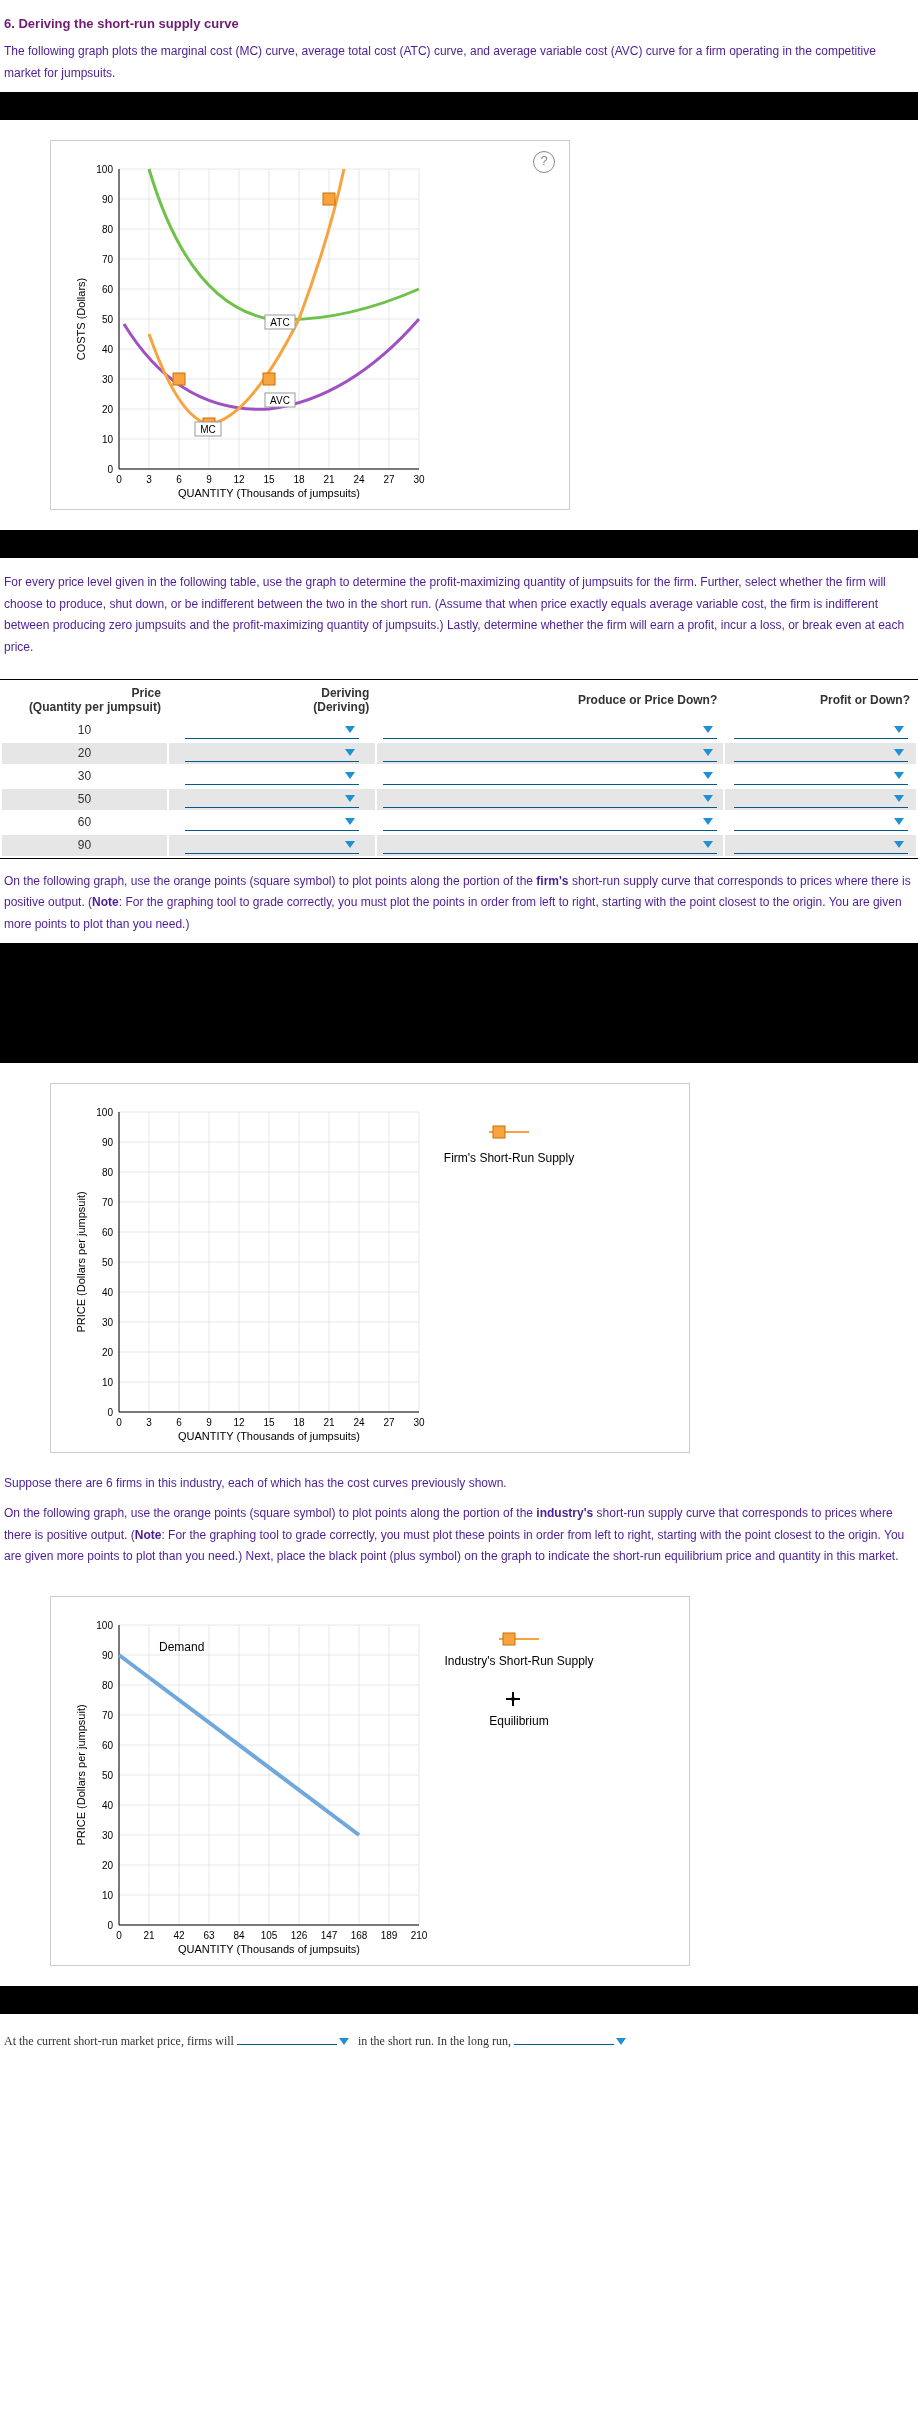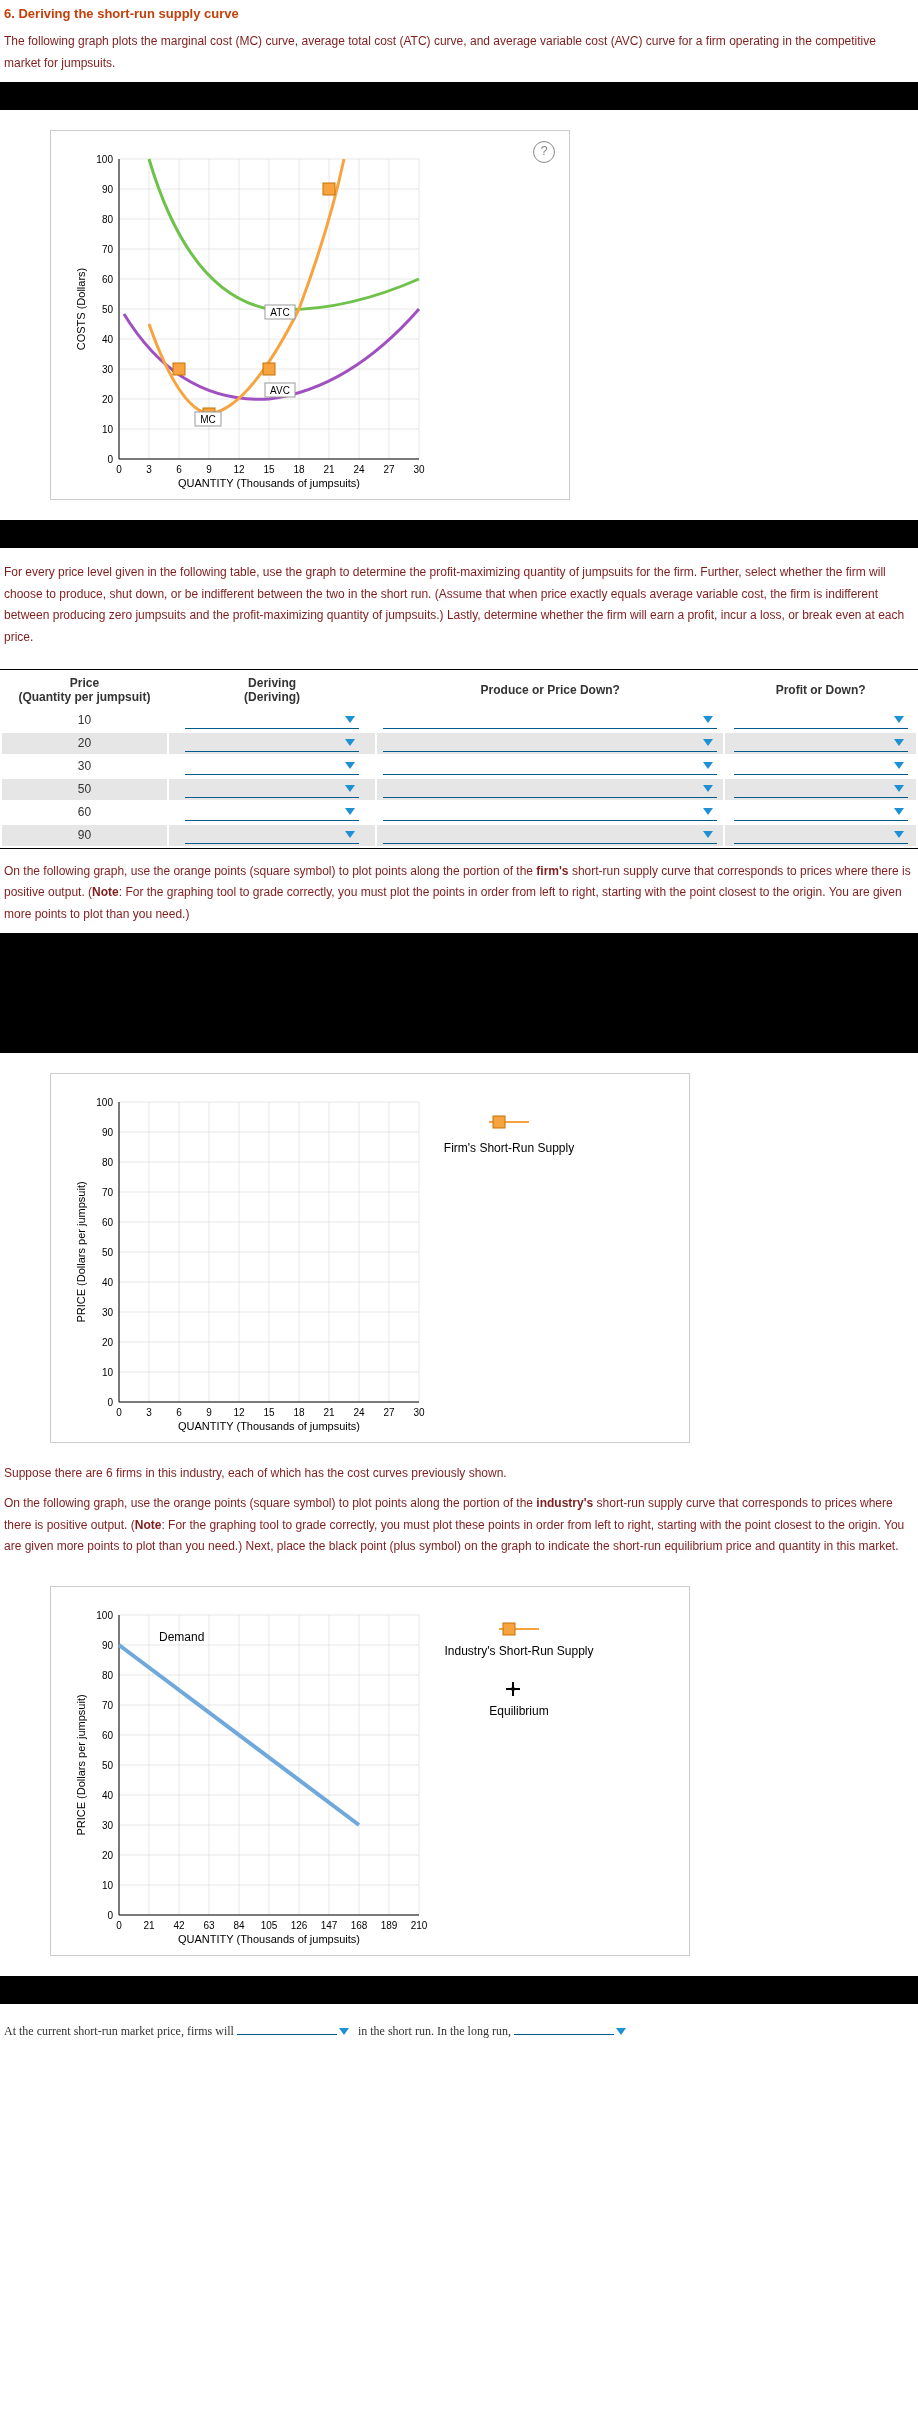--- a/index.html
+++ b/index.html
@@ -1,23 +1,23 @@
 <!DOCTYPE html>
 <html><head>
 <meta charset="utf-8">
 <style>
   body{margin:0;font-family:Verdana,sans-serif;font-size:12px;color:#333;background:#fff;width:918px;}
-  .title{color:#c2410c;font-weight:bold;font-size:13px;padding:6px 0 10px 4px;}
-  .para{color:#7f1d1d;line-height:1.8;padding:0 4px 8px;}
+  .title{color:#701a75;font-weight:bold;font-size:13px;padding:16px 0 10px 4px;}
+  .para{color:#4c1d95;line-height:1.8;padding:0 4px 8px;}
   .blackbar{background:#000;height:28px;width:100%;}
   .graph-outer{border:1px solid #ccc;margin:20px 0 20px 50px;padding:18px 18px 10px;width:520px;position:relative;box-sizing:border-box;}
   .help{position:absolute;top:10px;right:14px;width:20px;height:20px;border:1px solid #888;border-radius:50%;color:#888;font-size:13px;text-align:center;line-height:18px;}
   svg{display:block;}
   .row-table{margin:12px 0;}
-  .row-table th{font-weight:bold;padding:4px 6px;text-align:center;}
+  .row-table th{font-weight:bold;padding:4px 6px;text-align:right;}
   .row-table td{padding:2px 6px;text-align:center;}
   .zebra{background:#e6e6e6;}
   .drop{display:inline-block;border-bottom:1px solid #005a8c;color:#005a8c;min-width:90px;text-align:right;padding:0 4px 2px 80px;}
   .caret{display:inline-block;width:0;height:0;border-left:5px solid transparent;border-right:5px solid transparent;border-top:7px solid #1e90d4;margin-left:6px;vertical-align:middle;}
   .axis-label{font-size:11px;}
   .tick{font-size:10px;}
   .legend-item{font-size:12px;}
   .bottom-line{padding:20px 4px 40px;font-family:Liberation Serif, serif;}
   .inline-drop{display:inline-block;border-bottom:1px solid #005a8c;min-width:100px;}
   .inline-caret{display:inline-block;width:0;height:0;border-left:5px solid transparent;border-right:5px solid transparent;border-top:7px solid #1e90d4;margin:0 6px 0 2px;vertical-align:middle;}

